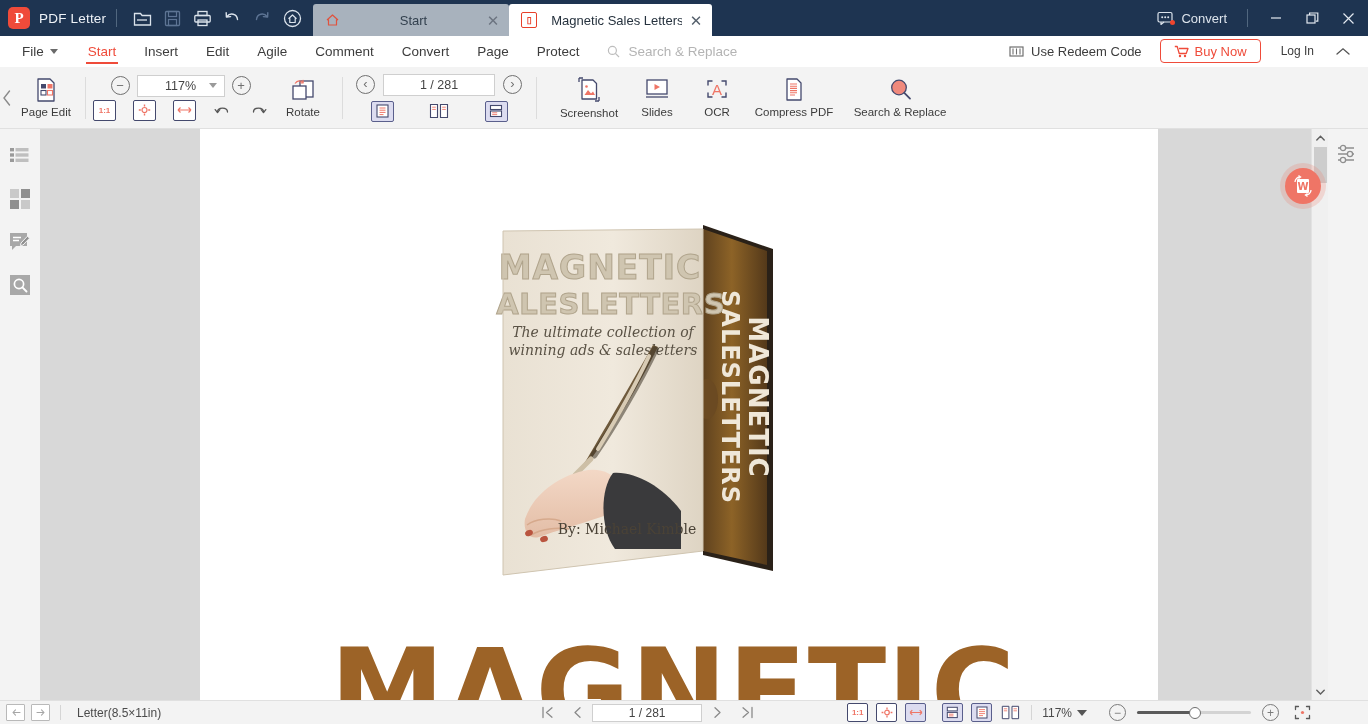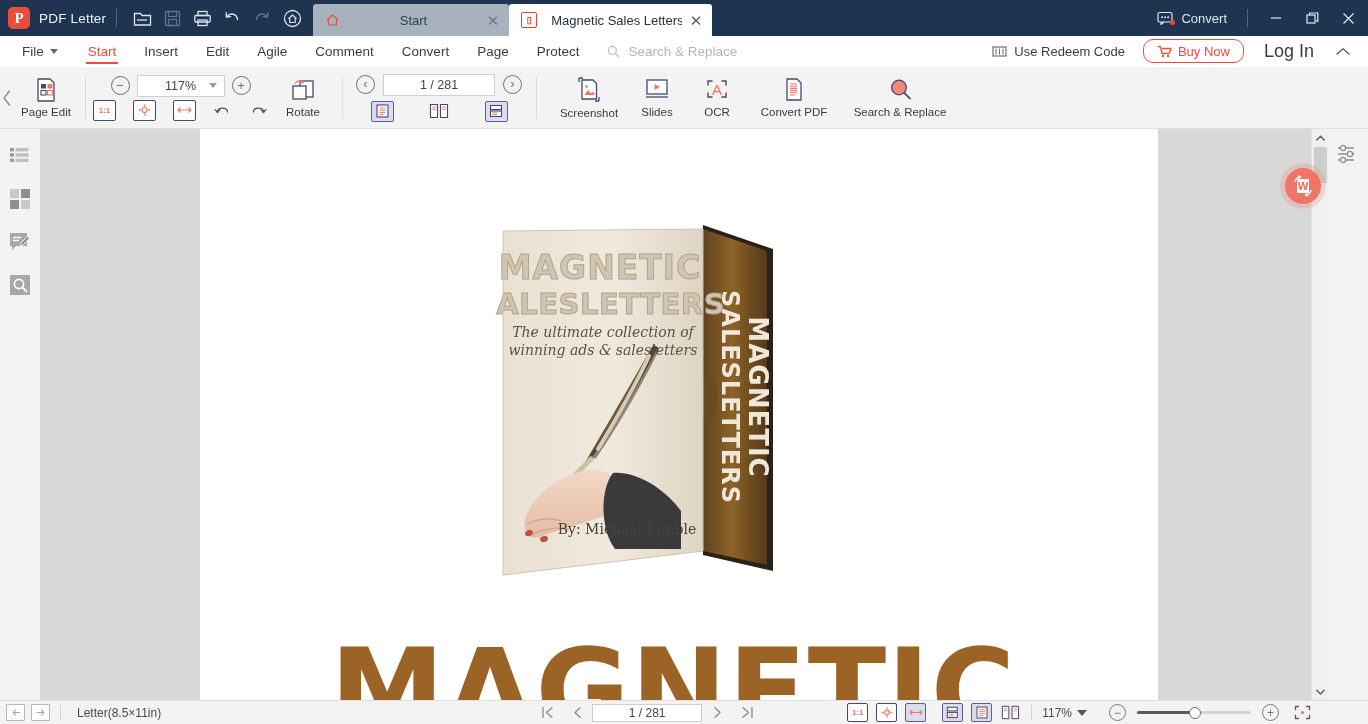--- a/index.html
+++ b/index.html
@@ -78,24 +78,24 @@
     content: ""; position: absolute; left: 12px; right: 12px; bottom: 3px;
     height: 2px; background: #ef4b3a;
   }
   .caret-d { width: 0; height: 0; border-left: 4px solid transparent; border-right: 4px solid transparent; border-top: 5px solid #6a6a6a; }
   .menu-search { display: flex; align-items: center; gap: 8px; margin-left: 14px; color: #b4b4b4; font-size: 13.5px; }
 
   .menu-right { margin-left: auto; display: flex; align-items: center; gap: 2px; padding-right: 12px; }
   .redeem { display: flex; align-items: center; gap: 7px; font-size: 13px; color: #3d3d3d; padding: 0 12px; }
   .buynow {
     display: flex; align-items: center; gap: 6px; border: 1.3px solid #ef4b3a;
-    border-radius: 10px; height: 24px; padding: 0 13px; color: #ef4b3a; font-size: 13px;
+    border-radius: 4px; height: 24px; padding: 0 13px; color: #ef4b3a; font-size: 13px;
     margin: 0 4px;
   }
-  .login { font-size: 18px; color: #3d3d3d; padding: 0 14px; }
+  .login { font-size: 12px; color: #3d3d3d; padding: 0 14px; }
   .collapse-ribbon { padding: 0 6px; color: #555; display:flex; align-items:center; }
 
   
   .ribbon {
     position: absolute; top: 67px; left: 0; width: 1368px; height: 62px;
     background: #f3f3f3; border-bottom: 1px solid #e0e0e0;
     display: flex; align-items: center;
   }
   .ribbon-collapse {
     width: 14px; height: 62px; display: flex; align-items: center; justify-content: center;
@@ -509,21 +509,21 @@
       <span class="lbl">OCR</span>
     </div>
 
 
 
     <div class="big-btn" style="min-width:96px">
       <svg width="28" height="26" viewBox="0 0 28 26">
         <path d="M7 2h10l4 4v17H7z" fill="#fff" stroke="#44496d" stroke-width="1.3" stroke-linejoin="round"></path>
         <path d="M10 7h7 M10 9.2h7 M10 11.4h7 M10 13.6h7 M10 15.8h7 M10 18h5" stroke="#ef7566" stroke-width="1.1"></path>
       </svg>
-      <span class="lbl">Convert PDF</span>
+      <span class="lbl">Compress PDF</span>
     </div>
 
     <div class="big-btn" style="min-width:116px">
       <svg width="28" height="26" viewBox="0 0 28 26">
         <circle cx="13" cy="10.5" r="7.3" fill="#ef7566" opacity=".85"></circle>
         <circle cx="13" cy="10.5" r="7.3" fill="none" stroke="#44496d" stroke-width="1.3"></circle>
         <path d="M18.3 15.8 L24 21.6" stroke="#44496d" stroke-width="1.8" stroke-linecap="round"></path>
       </svg>
       <span class="lbl">Search &amp; Replace</span>
     </div>

